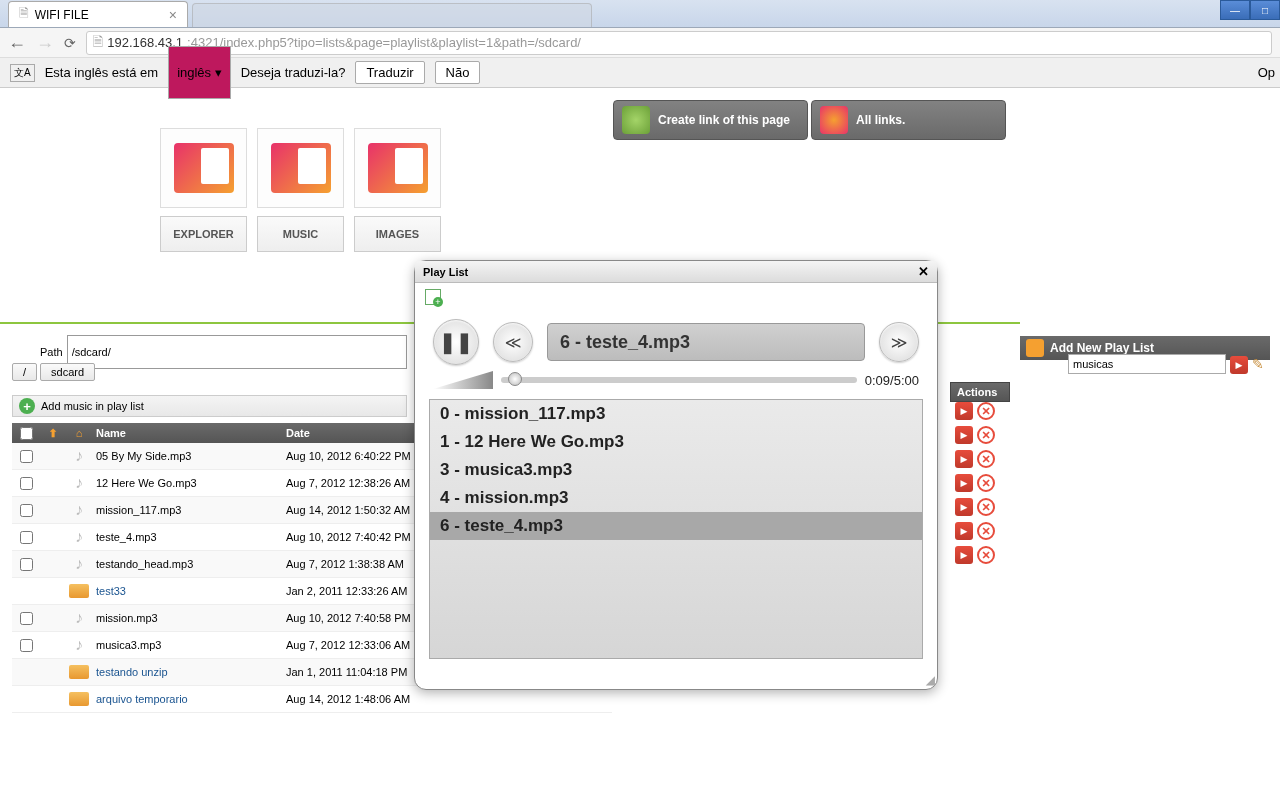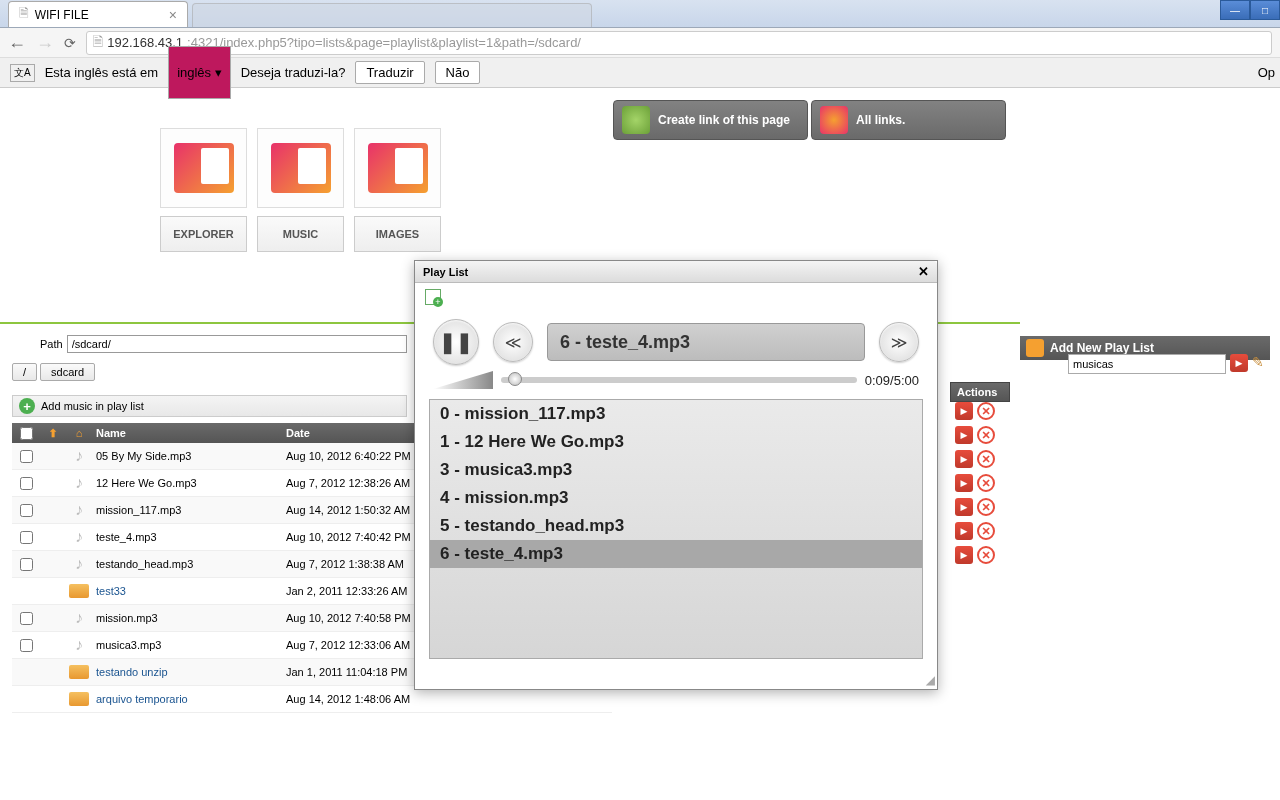--- a/index.html
+++ b/index.html
@@ -36,21 +36,21 @@
 .card { width: 87px; text-align: center; }
 .card-img { width: 87px; height: 80px; border: 1px solid #ddd; background: #fdfdfd; display: flex; align-items: center; justify-content: center; }
 .folder-ico { width: 60px; height: 50px; background: linear-gradient(135deg,#e8326a,#f5a030); border-radius: 4px; position: relative; }
 .folder-ico::before { content:''; position:absolute; right:5px; top:5px; width:28px; height:36px; background:#fff; border-radius:2px; }
 .card-btn { margin-top: 8px; border: 1px solid #ccc; background: linear-gradient(#fafafa,#eee); height: 36px; display:flex; align-items:center; justify-content:center; font-size: 11px; font-weight:bold; color:#555; }
 
 .green-line { position:absolute; left:0; top:322px; width:1020px; height:2px; background:#8dc63f; }
 
 
 .path-row { position:absolute; left:40px; top:335px; font-size:11px; display:flex; align-items:center; gap:4px; }
-.path-input { width:340px; height:18px; border:1px solid #999; font-size:11px; padding:0 4px; }
+.path-input { width:340px; height:18px; border:1px solid #999; font-size:11px; padding:16px 4px; }
 
 .crumbs { position:absolute; left:12px; top:363px; display:flex; gap:3px; }
 .crumb { border:1px solid #aaa; background:linear-gradient(#fafafa,#e8e8e8); padding:2px 10px; font-size:11px; border-radius:2px; }
 
 .addmusic { position:absolute; left:12px; top:395px; background:linear-gradient(#f4f4f4,#e8e8e8); border:1px solid #ccc; width:395px; height:22px; display:flex; align-items:center; padding:0 6px; gap:6px; font-size:11px; }
 .plus-green { width:16px; height:16px; background:#4caf50; border-radius:50%; color:#fff; display:flex; align-items:center; justify-content:center; font-size:13px; font-weight:bold; }
 
 
 .actions-hdr { position:absolute; left:950px; top:382px; width:60px; background:linear-gradient(#6a6a6a,#555); color:#fff; font-size:11px; font-weight:bold; padding:3px 6px; border:1px solid #444; }
 .actions-col { position:absolute; left:955px; top:402px; display:flex; flex-direction:column; gap:6px; }
@@ -66,21 +66,21 @@
 .fc-home { width:26px; display:flex; justify-content:center; color:#f5a030; }
 .fc-name { width:190px; padding-left:4px; }
 .fc-date { width:180px; padding-left:4px; }
 .frow { display:flex; height:27px; align-items:center; border-bottom:1px solid #eee; }
 .frow:nth-child(odd){ background:#f9f9f9; }
 .note-ico { color:#bbb; font-size:16px; }
 .folder-sm { width:20px; height:14px; background:linear-gradient(#f5c060,#e89830); border-radius:2px; }
 .link-blue { color:#1a5490; }
 
 
-.dialog { position:absolute; left:414px; top:260px; width:524px; height:430px; background:#fff; border:1px solid #888; box-shadow:0 3px 12px rgba(0,0,0,0.3); border-radius:0; }
+.dialog { position:absolute; left:414px; top:260px; width:524px; height:430px; background:#fff; border:1px solid #888; box-shadow:0 3px 12px rgba(0,0,0,0.3); border-radius:12px; }
 .dlg-title { background:linear-gradient(#f4f4f4,#dcdcdc); height:22px; border-bottom:1px solid #bbb; display:flex; align-items:center; padding:0 8px; font-size:11px; font-weight:bold; border-radius:4px 4px 0 0; }
 .dlg-close { margin-left:auto; font-size:13px; cursor:pointer; }
 .dlg-tool { padding:6px 10px; }
 .dlg-add { width:16px; height:16px; border:1px solid #6a6; background:#fff; position:relative; }
 .dlg-add::after { content:'+'; position:absolute; right:-3px; bottom:-3px; background:#4caf50; color:#fff; border-radius:50%; width:10px; height:10px; font-size:9px; display:flex; align-items:center; justify-content:center; }
 
 .player { padding: 8px 18px 4px 18px; display:flex; align-items:center; gap:14px; }
 .pbtn { width:40px; height:40px; border-radius:50%; background:radial-gradient(#fff,#d8d8d8); border:1px solid #bbb; display:flex; align-items:center; justify-content:center; font-size:16px; color:#444; box-shadow:inset 0 1px 2px rgba(255,255,255,0.8), 0 1px 2px rgba(0,0,0,0.2); }
 .pbtn.big { width:46px; height:46px; font-size:20px; }
 .now-playing { flex:1; background:linear-gradient(#d0d0d0,#bcbcbc); height:38px; border-radius:4px; display:flex; align-items:center; padding:0 12px; font-size:18px; font-weight:bold; color:#333; border:1px solid #999; }
@@ -92,21 +92,21 @@
 .timetxt { font-size:13px; color:#222; }
 
 .tracks { margin:4px 14px 10px 14px; border:1px solid #aaa; height:260px; background:linear-gradient(#eaeaea,#d6d6d6); overflow-y:scroll; }
 .track { padding:4px 10px; font-size:17px; font-weight:bold; color:#222; }
 .track.sel { background:#a8a8a8; }
 .resize { position:absolute; right:2px; bottom:2px; color:#aaa; font-size:12px; }
 
 
 .addpl-hdr { position:absolute; left:1020px; top:336px; width:250px; background:linear-gradient(#6a6a6a,#555); color:#fff; font-size:12px; font-weight:bold; padding:3px 6px; display:flex; align-items:center; gap:6px; }
 .addpl-ico { width:18px; height:18px; background:#f5a030; border-radius:3px; }
-.addpl-row { position:absolute; left:1020px; top:354px; width:250px; display:flex; align-items:flex-start; gap:4px;padding-left:48px; }
+.addpl-row { position:absolute; left:1020px; top:354px; width:250px; display:flex; align-items:flex-end; gap:4px;padding-left:48px; }
 .addpl-input { flex:1; border:1px solid #aaa; height:20px; font-size:11px; padding:0 4px; }
 .addpl-btn { width:18px; height:18px; background:linear-gradient(#e74c3c,#c0392b); border-radius:3px; color:#fff; font-size:9px; display:flex; align-items:center; justify-content:center; }
 .addpl-edit { width:18px; height:18px; color:#c89040; font-size:14px; }
 
 
 .tracks::-webkit-scrollbar { width:18px; }
 .tracks::-webkit-scrollbar-track { background:#e0e0e0; border-left:1px solid #bbb; }
 .tracks::-webkit-scrollbar-thumb { background:linear-gradient(#ccc,#aaa); border:1px solid #888; border-radius:2px; }
 .tracks::-webkit-scrollbar-button { background:#d0d0d0; height:18px; border:1px solid #999; }
 </style>
@@ -369,21 +369,20 @@
     <div class="seek">
         <div class="seek-knob"></div>
       </div>
     <div class="timetxt">0:09/5:00</div>
   </div>
   <div class="tracks" id="tracks">
       <div class="track">0 - mission_117.mp3</div>
       <div class="track">1 - 12 Here We Go.mp3</div>
       <div class="track">3 - musica3.mp3</div>
       <div class="track">4 - mission.mp3</div>
-      <div class="track">5 - testando_head.mp3</div>
       <div class="track sel">6 - teste_4.mp3</div>
     </div>
   <div class="resize">◢</div>
 </div>
 
 <div class="addpl-hdr">
   <div class="addpl-ico"></div>
   <span>Add New Play List</span>
 </div>
 <div class="addpl-row">

